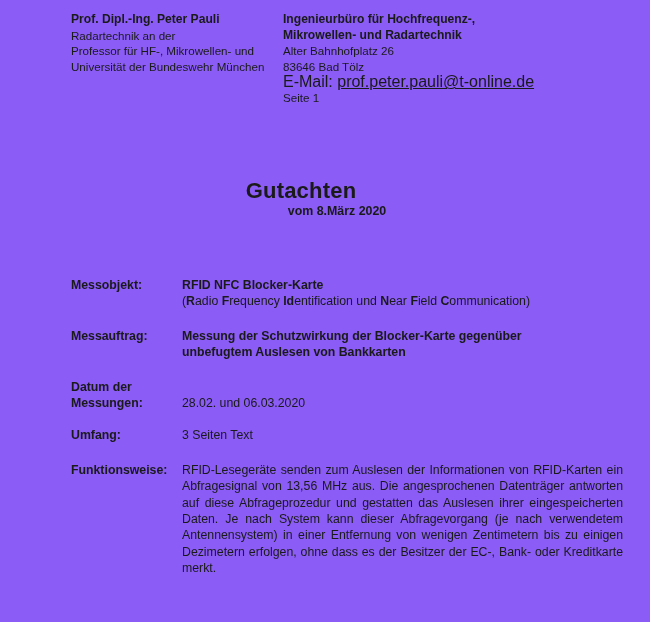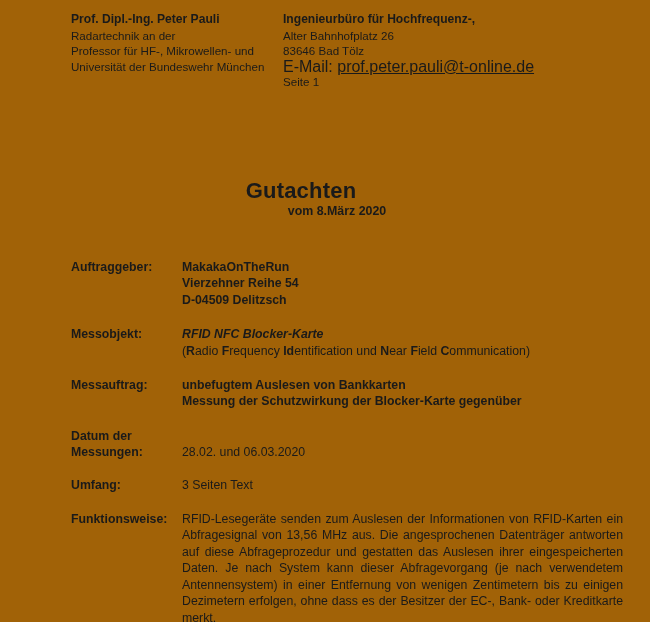--- a/index.html
+++ b/index.html
@@ -5,21 +5,21 @@
 <style>
   html, body {
     margin: 0;
     padding: 0;
     background: #ffffff;
   }
   .page {
     position: relative;
     width: 650px;
     height: 622px;
-    background: #a16207;
+    background: #8b5cf6;
     font-family: "Liberation Sans", sans-serif;
     color: #1a1a1a;
     overflow: hidden;
     -webkit-font-smoothing: antialiased;
   }
 
   
   .letterhead {
     position: absolute;
     top: 12px;
@@ -105,21 +105,20 @@
   }
   .f-value {
     flex: 1 1 auto;
     font-size: 12.3px;
     line-height: 16.4px;
   }
   .f-value .vline { display: block; }
   .f-value.bold { font-weight: bold; }
   .f-value .bolditalic {
     font-weight: bold;
-    font-style: italic;
   }
   .gap-m { height: 18px; }
   .gap-l { height: 16px; }
 
   .para {
     font-size: 12.3px;
     line-height: 16.4px;
     text-align: justify;
     text-justify: inter-word;
   }
@@ -133,59 +132,52 @@
 
     <div class="lh-left">
       <div class="lh-line bold">Prof. Dipl.-Ing. Peter Pauli</div>
       <div class="lh-line">Radartechnik an der</div>
       <div class="lh-line">Professor für HF-, Mikrowellen- und</div>
       <div class="lh-line">Universität der Bundeswehr München</div>
     </div>
 
     <div class="lh-right">
       <div class="lh-line bold">Ingenieurbüro für Hochfrequenz-,</div>
+      <div class="lh-line bold">Mikrowellen- und Radartechnik</div>
       <div class="lh-line">Alter Bahnhofplatz 26</div>
       <div class="lh-line">83646 Bad Tölz</div>
       <div class="lh-email-row"><span>E-Mail:</span> <span class="lh-email">prof.peter.pauli@t-online.de</span></div>
       <div class="lh-seite">Seite 1</div>
     </div>
 
   </div>
 
   <div class="doc-title">Gutachten</div>
   <div class="doc-subtitle">vom 8.März 2020</div>
 
   <div class="fields">
 
-    <div class="field-row">
-      <div class="f-label">Auftraggeber:</div>
-      <div class="f-value bold">
-        <span class="vline">MakakaOnTheRun</span>
-        <span class="vline">Vierzehner Reihe 54</span>
-        <span class="vline">D-04509 Delitzsch</span>
-      </div>
-    </div>
 
     <div class="gap-m"></div>
 
     <div class="field-row">
       <div class="f-label">Messobjekt:</div>
       <div class="f-value">
         <span class="vline bolditalic">RFID NFC Blocker-Karte</span>
         <span class="vline"><span>(</span><b>R</b><span>adio </span><b>F</b><span>requency </span><b>Id</b><span>entification und </span><b>N</b><span>ear </span><b>F</b><span>ield </span><b>C</b><span>ommunication)</span></span>
       </div>
     </div>
 
     <div class="gap-m"></div>
 
     <div class="field-row">
       <div class="f-label">Messauftrag:</div>
       <div class="f-value bold">
+        <span class="vline">Messung der Schutzwirkung der Blocker-Karte gegenüber</span>
         <span class="vline">unbefugtem Auslesen von Bankkarten</span>
-        <span class="vline">Messung der Schutzwirkung der Blocker-Karte gegenüber</span>
       </div>
     </div>
 
     <div class="gap-m"></div>
 
     <div class="field-row">
       <div class="f-label">Datum der
 Messungen:</div>
       <div class="f-value">
         <span class="vline" style="visibility:hidden">&nbsp;</span>

